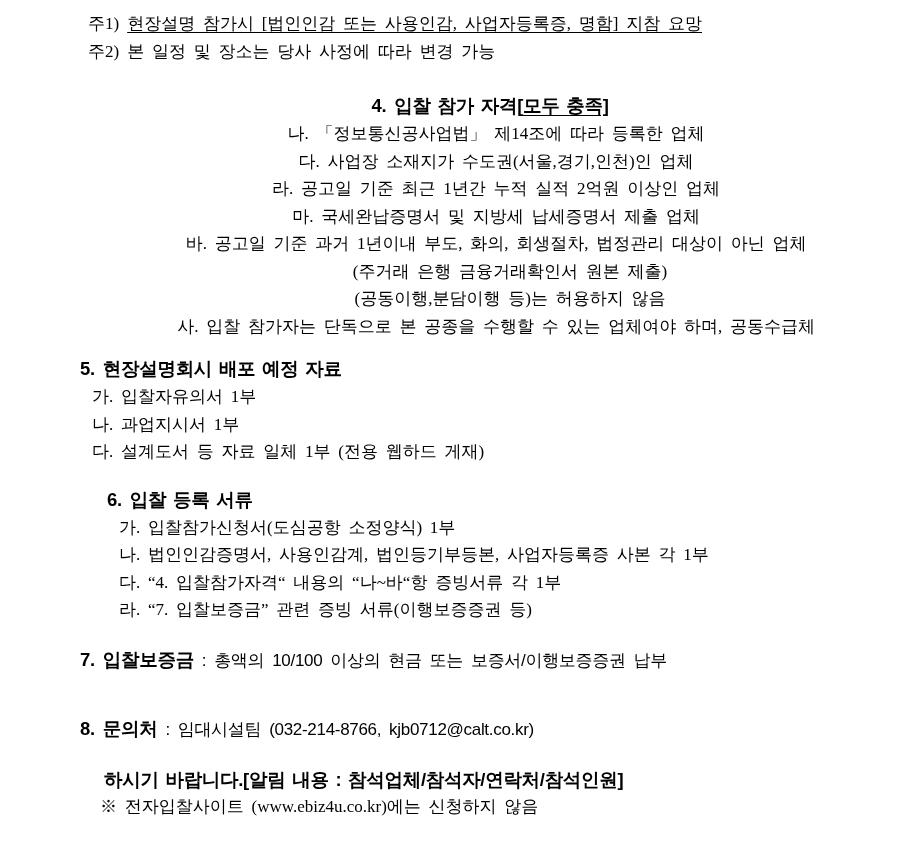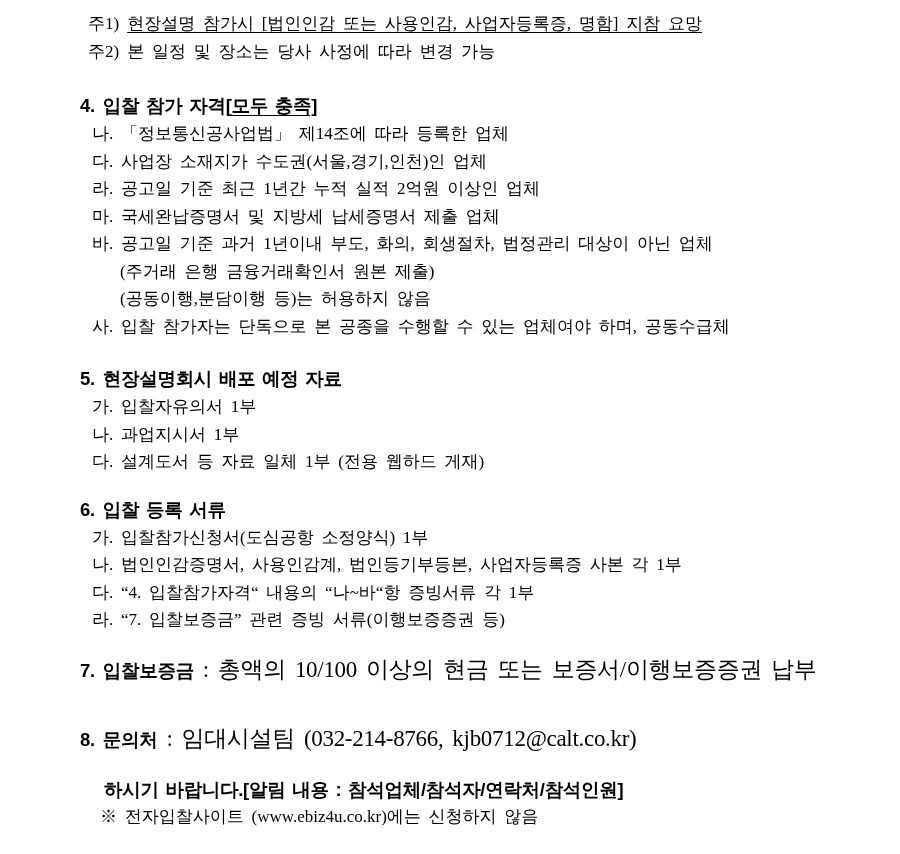--- a/index.html
+++ b/index.html
@@ -35,31 +35,31 @@
   .cont { margin-left: 120px; }
   .num { margin-right: 8px; }
   .blabel {
     font-family: "Liberation Sans", "DejaVu Sans", sans-serif;
     font-weight: bold;
     font-size: 18.5px;
     letter-spacing: -0.3px;
     text-align: right;
   }
   .rest {
-    font-family: Liberation Serif, serif;
+    font-family: Liberation Sans, sans-serif;
     font-weight: normal;
-    font-size: 23px;
+    font-size: 17px;
     word-spacing: 3.5px;
   }
   .ul { text-decoration: underline; text-underline-offset: 3px; }
   .gap-before-ul { margin-left: 10px; }
 
-  .sec4 { margin-top: 26px; }
-  .sec5 { margin-top: 25px; }
-  .sec6 { margin-top: 20px; }
+  .sec4 { margin-top: 26px; text-align: center; }
+  .sec5 { margin-top: 15px; }
+  .sec6 { margin-top: 20px; padding-left: 27px; }
   .sec7 { margin-top: 22px; }
   .sec8 { margin-top: 40px; }
   .sec9 { margin-top: 22px; }
   .sec9 .line { line-height: 27px; }
   .sec9-line2 { margin-left: 104px; }
   .sec9-footnote { margin-left: 100px; }
 </style>
 </head>
 <body>
 

